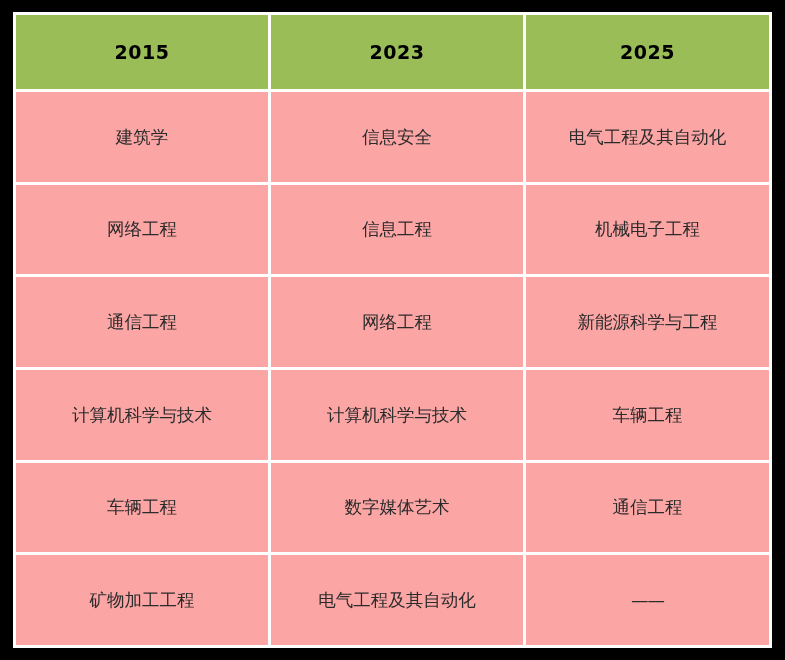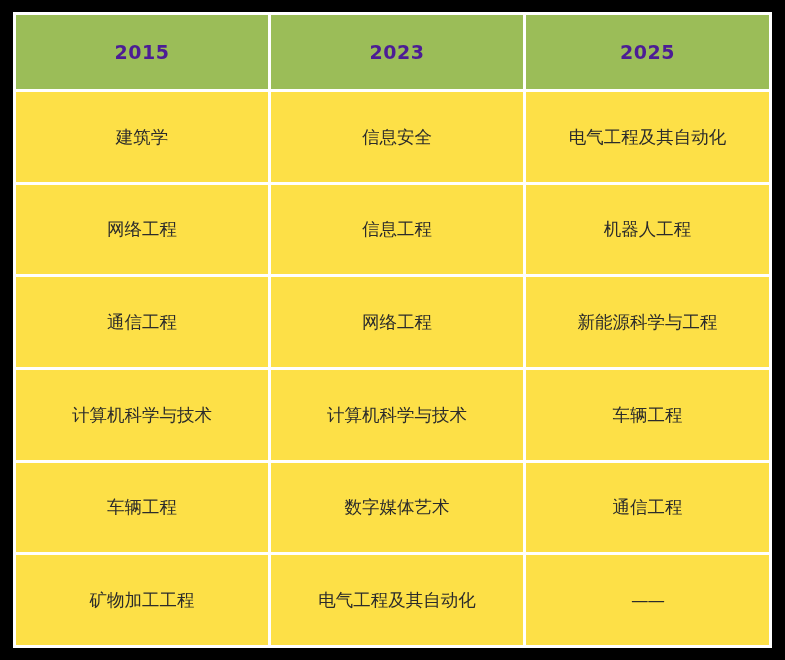--- a/index.html
+++ b/index.html
@@ -45,29 +45,29 @@
   table.major-table td {
     margin: 0;
     padding: 0;
     text-align: center;
     vertical-align: middle;
     border: none;
   }
 
   table.major-table thead th {
     background: #9bbd58;
-    color: #4c1d95;
+    color: #000000;
     font-size: 19px;
     font-weight: bold;
     height: 74px;
     letter-spacing: 0.5px;
   }
 
   table.major-table tbody td {
-    background: #fde047;
+    background: #fca5a5;
     color: #2b2b2b;
     font-size: 17.5px;
     font-weight: normal;
     height: 74px;
     line-height: 1.4;
   }
 
   
   col.c1 { width: 252px; }
   col.c2 { width: 252px; }
@@ -97,21 +97,21 @@
       </thead>
       <tbody>
         <tr>
           <td>建筑学</td>
           <td>信息安全</td>
           <td>电气工程及其自动化</td>
         </tr>
         <tr>
           <td>网络工程</td>
           <td>信息工程</td>
-          <td>机器人工程</td>
+          <td>机械电子工程</td>
         </tr>
         <tr>
           <td>通信工程</td>
           <td>网络工程</td>
           <td>新能源科学与工程</td>
         </tr>
         <tr>
           <td>计算机科学与技术</td>
           <td>计算机科学与技术</td>
           <td>车辆工程</td>

